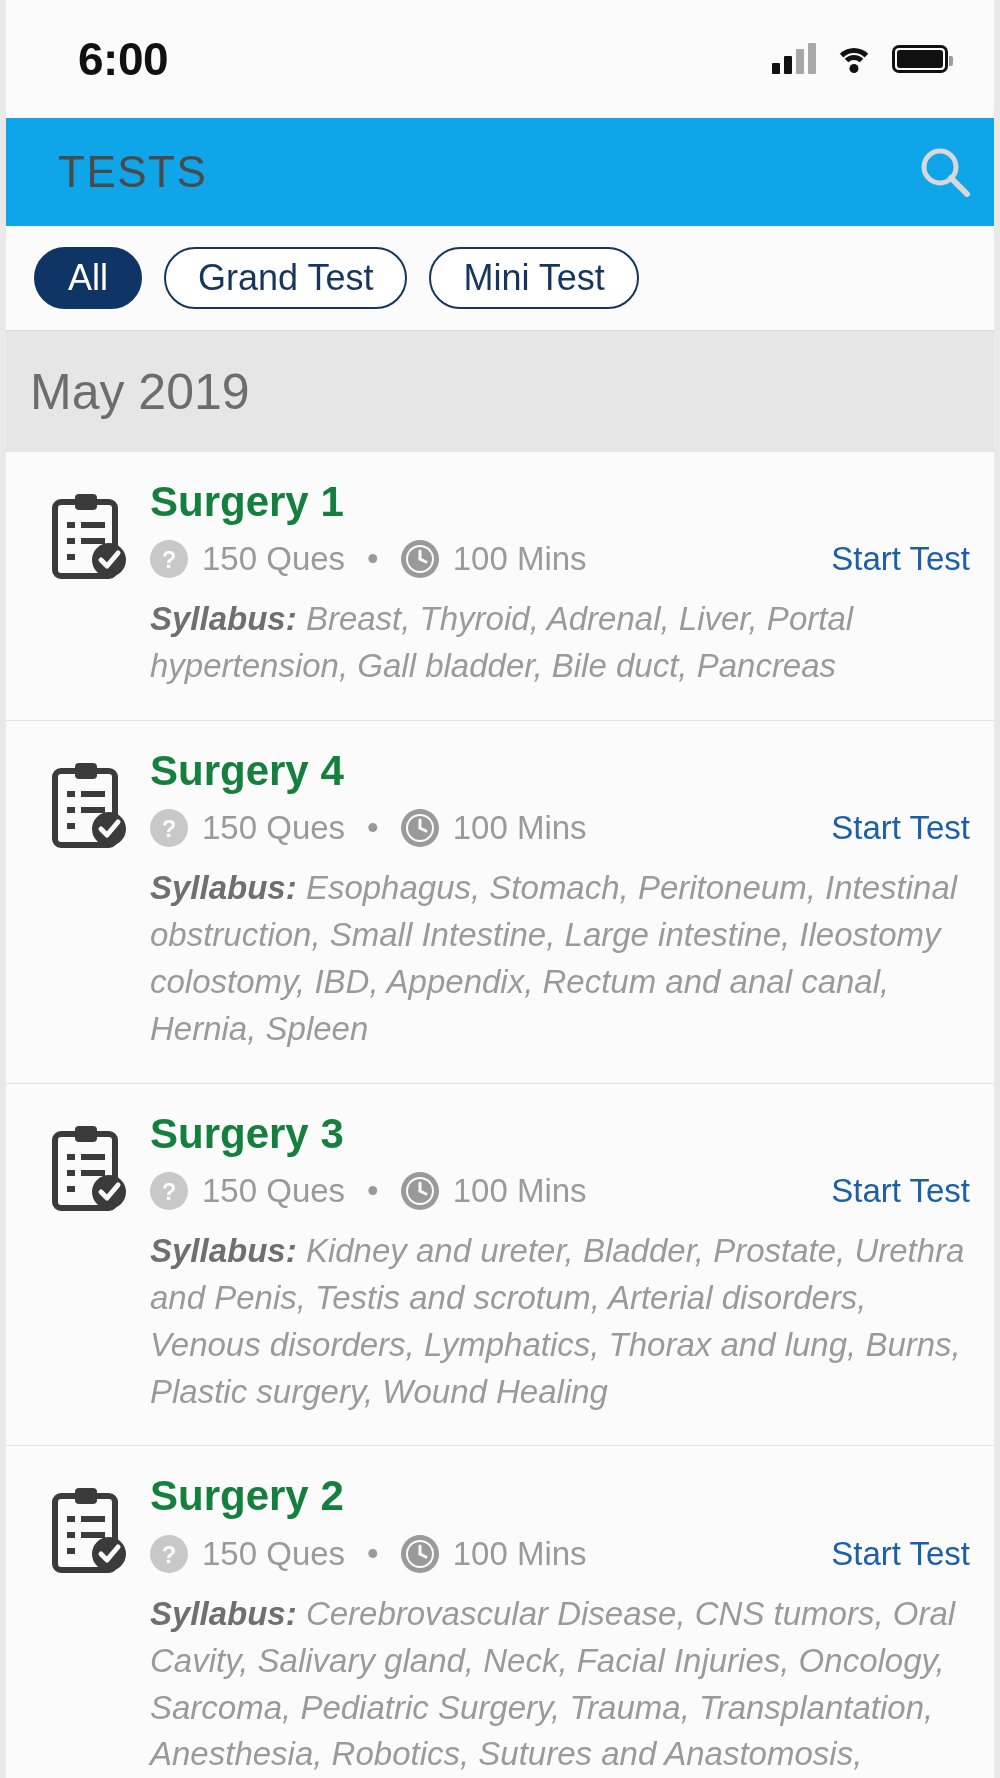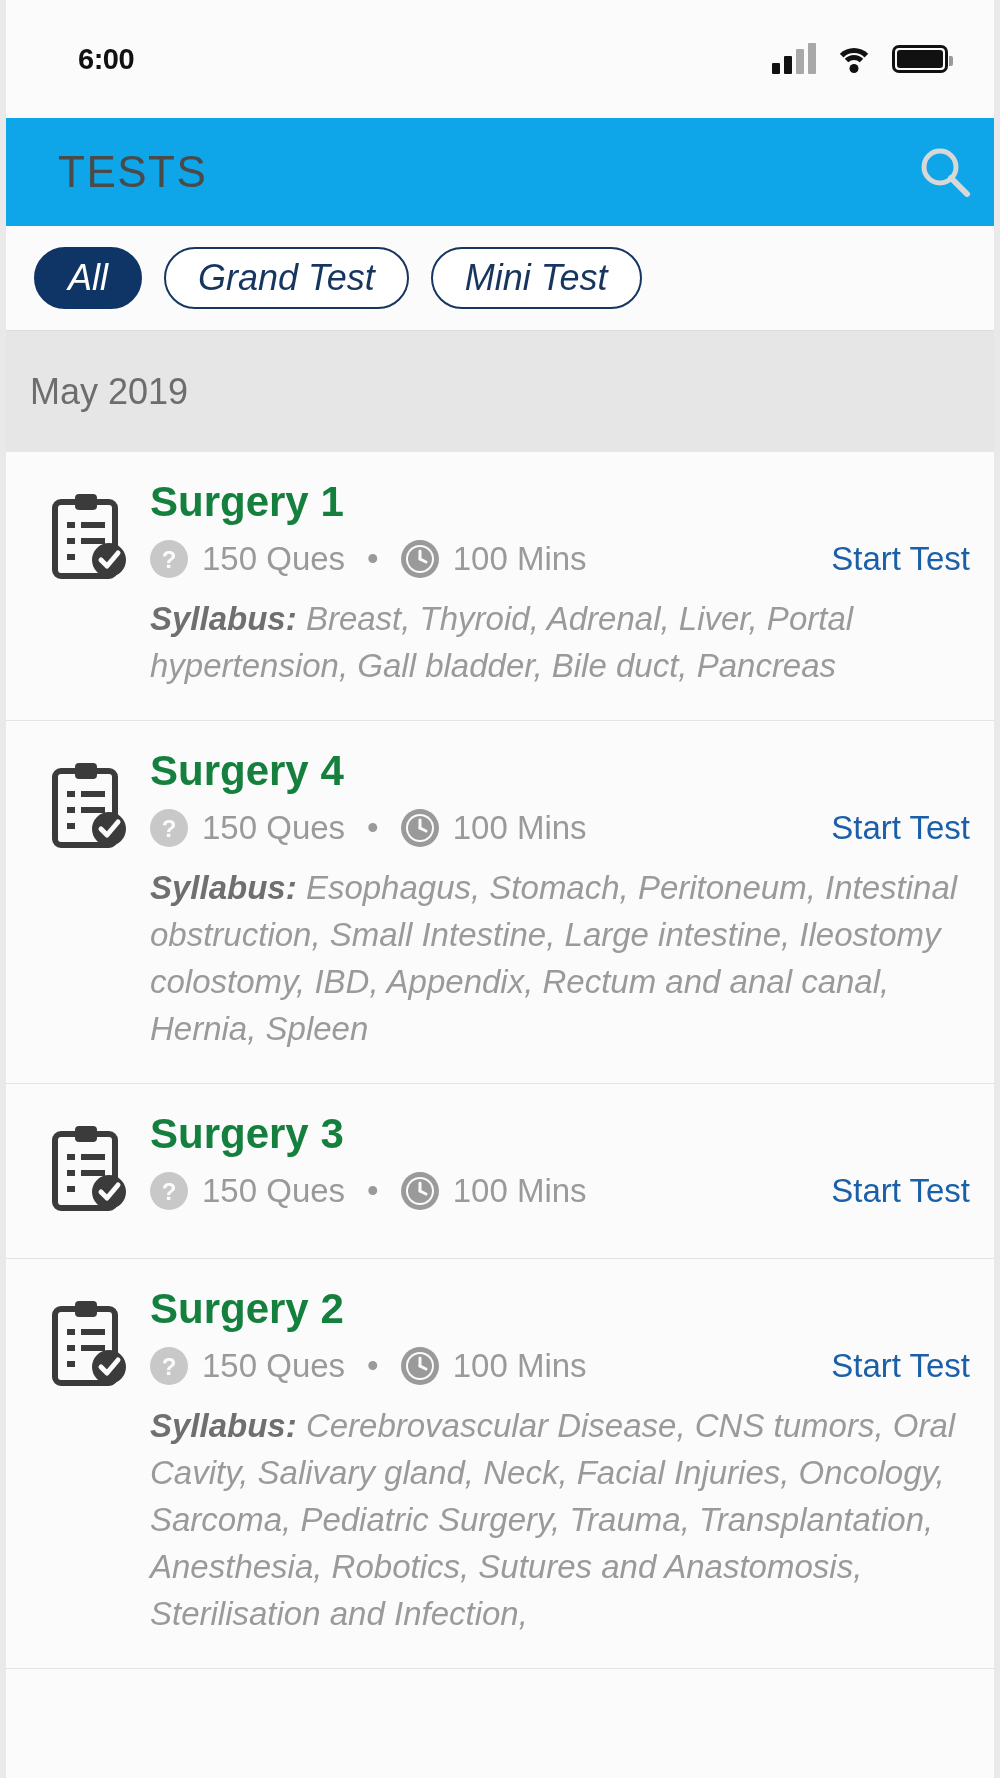--- a/index.html
+++ b/index.html
@@ -33,21 +33,21 @@
   .status-bar {
     height: 118px;
     flex: 0 0 118px;
     display: flex;
     align-items: center;
     justify-content: space-between;
     padding: 0 52px 0 78px;
     background: #fbfbfb;
   }
   .status-time {
-    font-size: 29px;
+    font-size: 46px;
     font-weight: bold;
     color: #111;
     letter-spacing: -0.5px;
   }
   .status-icons {
     display: flex;
     align-items: center;
     gap: 18px;
   }
   .sig {
@@ -114,21 +114,20 @@
   .search-icon { width: 56px; height: 56px; display: block; }
 
   
   .filters {
     flex: 0 0 104px;
     display: flex;
     align-items: center;
     gap: 22px;
     padding: 0 34px;
     background: #fbfbfb;
-    font-style: italic;
   }
   .chip {
     height: 62px;
     border-radius: 34px;
     display: inline-flex;
     align-items: center;
     justify-content: center;
     padding: 0 32px;
     font-size: 36px;
     border: 2px solid #16355f;
@@ -145,21 +144,21 @@
   
   .month-bar {
     flex: 0 0 122px;
     background: #e6e6e6;
     display: flex;
     align-items: center;
     padding: 0 30px;
     border-top: 1px solid #dcdcdc;
   }
   .month-label {
-    font-size: 36px;
+    font-size: 50px;
     color: #6d6d6d;
   }
 
   
   .list {
     flex: 1 1 auto;
     overflow: hidden;
     background: #fbfbfb;
   }
   .test-item {
@@ -370,20 +369,21 @@
           <svg class="meta-icon" viewBox="0 0 38 38">
             <circle cx="19" cy="19" r="19" fill="#9a9a9a"></circle>
             <circle cx="19" cy="19" r="14" fill="#fbfbfb"></circle>
             <circle cx="19" cy="19" r="12" fill="#9a9a9a"></circle>
             <line x1="19" y1="19" x2="19" y2="11" stroke="#fbfbfb" stroke-width="3" stroke-linecap="round"></line>
             <line x1="19" y1="19" x2="25" y2="22" stroke="#fbfbfb" stroke-width="3" stroke-linecap="round"></line>
           </svg>
           <span class="meta-text">100 Mins</span>
           <span class="start-test">Start Test</span>
         </div>
+        <div class="syllabus"><b>Syllabus:</b><span> Kidney and ureter, Bladder, Prostate, Urethra and Penis, Testis and scrotum, Arterial disorders, Venous disorders, Lymphatics, Thorax and lung, Burns, Plastic surgery, Wound Healing</span></div>
       </div>
     </div>
 
     <div class="test-item">
       <div class="item-icon">
         <svg class="clipboard" viewBox="0 0 78 92">
           <rect x="4" y="10" width="60" height="74" rx="6" fill="none" stroke="#3b3b3b" stroke-width="6"></rect>
           <rect x="24" y="2" width="22" height="16" rx="4" fill="#3b3b3b"></rect>
           <rect x="16" y="30" width="8" height="6" fill="#3b3b3b"></rect>
           <rect x="30" y="30" width="24" height="6" fill="#3b3b3b"></rect>

